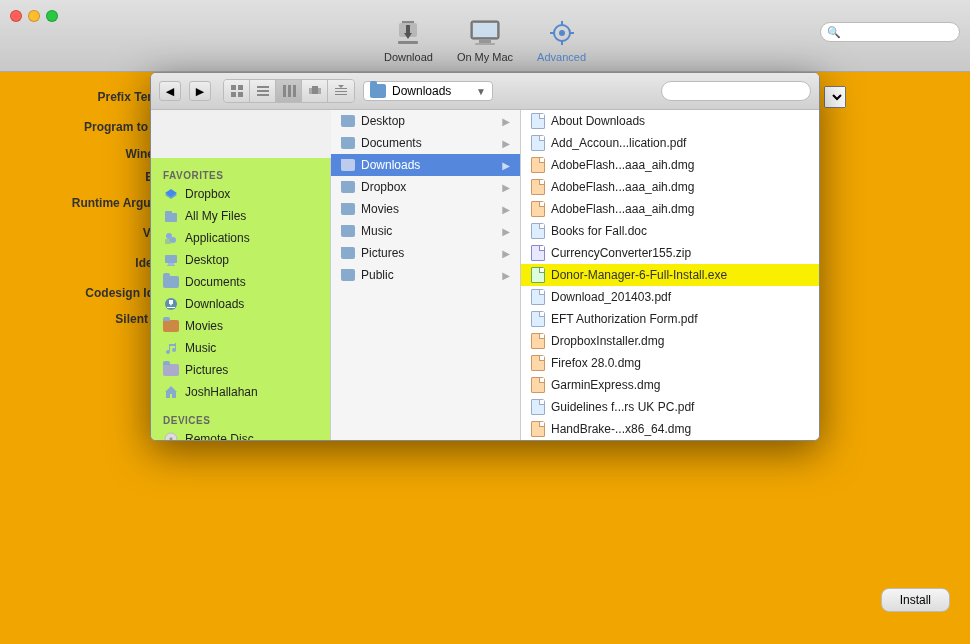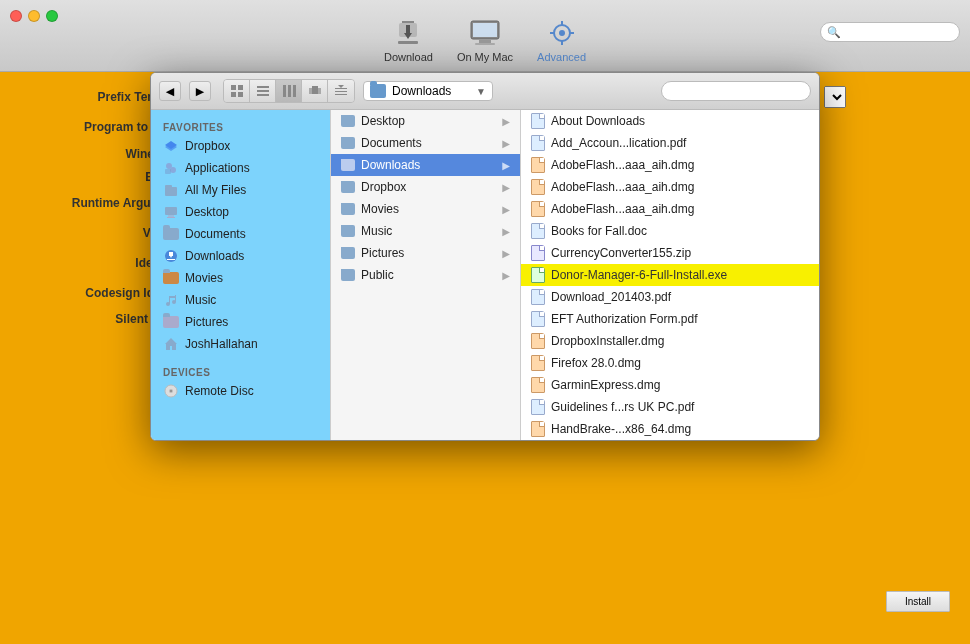--- a/index.html
+++ b/index.html
@@ -132,23 +132,23 @@
       font-size: 12px;
       cursor: pointer;
     }
 
     .install-btn {
       position: absolute;
       right: 20px;
       bottom: 32px;
       background: linear-gradient(to bottom, #f5f5f5, #ddd);
       border: 1px solid #bbb;
-      border-radius: 1px;
+      border-radius: 8px;
       padding: 4px 18px;
-      font-size: 10px;
+      font-size: 12px;
       cursor: pointer;
     }
 
     
     .file-dialog {
       position: absolute;
       top: 72px;
       left: 150px;
       width: 670px;
       background: #f0f0f0;
@@ -245,24 +245,25 @@
     
     .dialog-body {
       display: flex;
       height: 330px;
     }
 
     
     .sidebar {
       width: 180px;
       min-width: 180px;
-      background: #7dd3fc;
+      background: #bef264;
       border-right: 1px solid #ccc;
       padding: 8px 0;
       overflow-y: auto;
+      margin-top: 48px;
     }
     .sidebar-section-label {
       font-size: 10px;
       font-weight: bold;
       color: #666;
       padding: 4px 12px 2px;
       letter-spacing: 0.5px;
     }
     .sidebar-item {
       display: flex;
@@ -605,36 +606,36 @@
               <polygon points="7,2 1,6 7,10 13,6" fill="#4488ee"></polygon>
               <polygon points="1,8 7,12 13,8 7,4" fill="#4488ee" opacity="0.7"></polygon>
             </svg>
         </div>
         <span>Dropbox</span>
       </div>
 
       <div class="sidebar-item">
         <div class="sidebar-icon">
           <svg width="14" height="14" viewBox="0 0 14 14">
+              <rect x="1" y="4" width="12" height="9" rx="1" fill="#88aacc"></rect>
+              <rect x="1" y="2" width="7" height="3" rx="1" fill="#88aacc"></rect>
+            </svg>
+        </div>
+        <span>All My Files</span>
+      </div>
+
+      <div class="sidebar-item">
+        <div class="sidebar-icon">
+          <svg width="14" height="14" viewBox="0 0 14 14">
               <circle cx="5" cy="5" r="3" fill="#88aadd"></circle>
               <circle cx="9" cy="9" r="3" fill="#88aadd"></circle>
               <rect x="1" y="8" width="6" height="5" rx="1" fill="#7799cc" opacity="0.5"></rect>
             </svg>
         </div>
         <span>Applications</span>
-      </div>
-
-      <div class="sidebar-item">
-        <div class="sidebar-icon">
-          <svg width="14" height="14" viewBox="0 0 14 14">
-              <rect x="1" y="4" width="12" height="9" rx="1" fill="#88aacc"></rect>
-              <rect x="1" y="2" width="7" height="3" rx="1" fill="#88aacc"></rect>
-            </svg>
-        </div>
-        <span>All My Files</span>
       </div>
 
       <div class="sidebar-item">
         <div class="sidebar-icon">
           <svg width="14" height="14" viewBox="0 0 14 14">
               <rect x="1" y="2" width="12" height="8" rx="1" fill="#88aacc"></rect>
               <rect x="4" y="10" width="6" height="2" fill="#99bbdd"></rect>
               <rect x="3" y="12" width="8" height="1" fill="#aac"></rect>
             </svg>
         </div>

